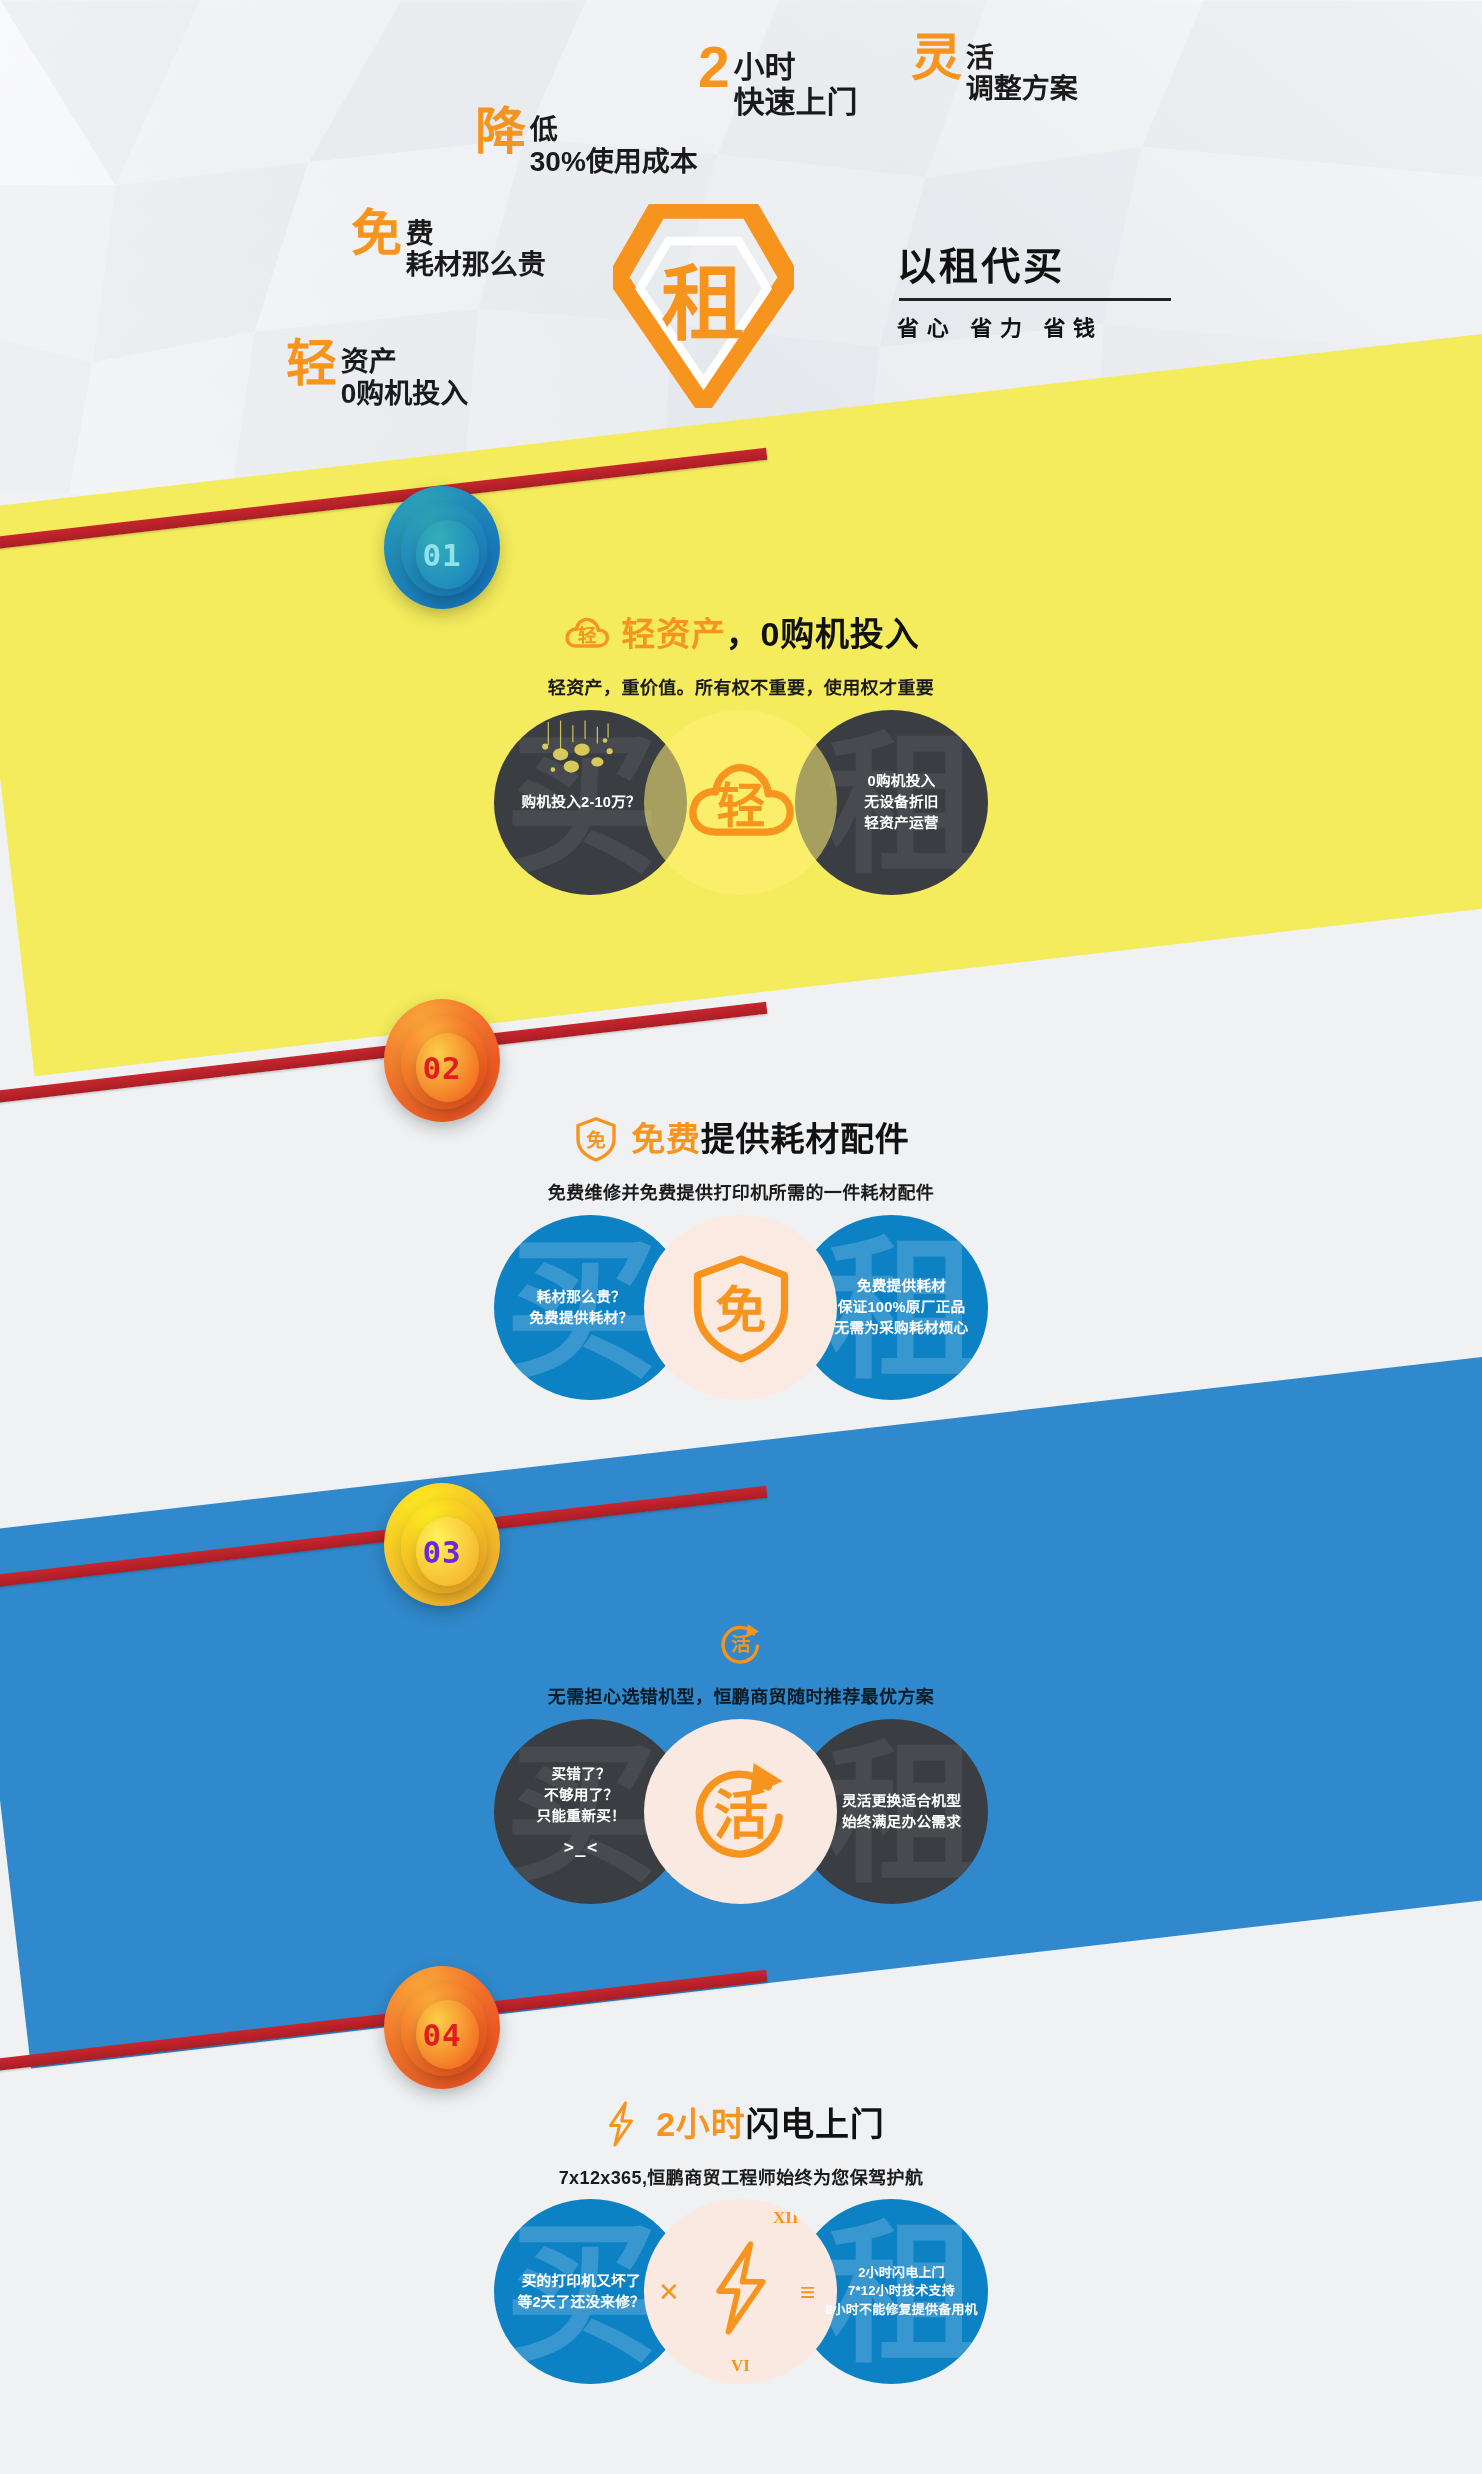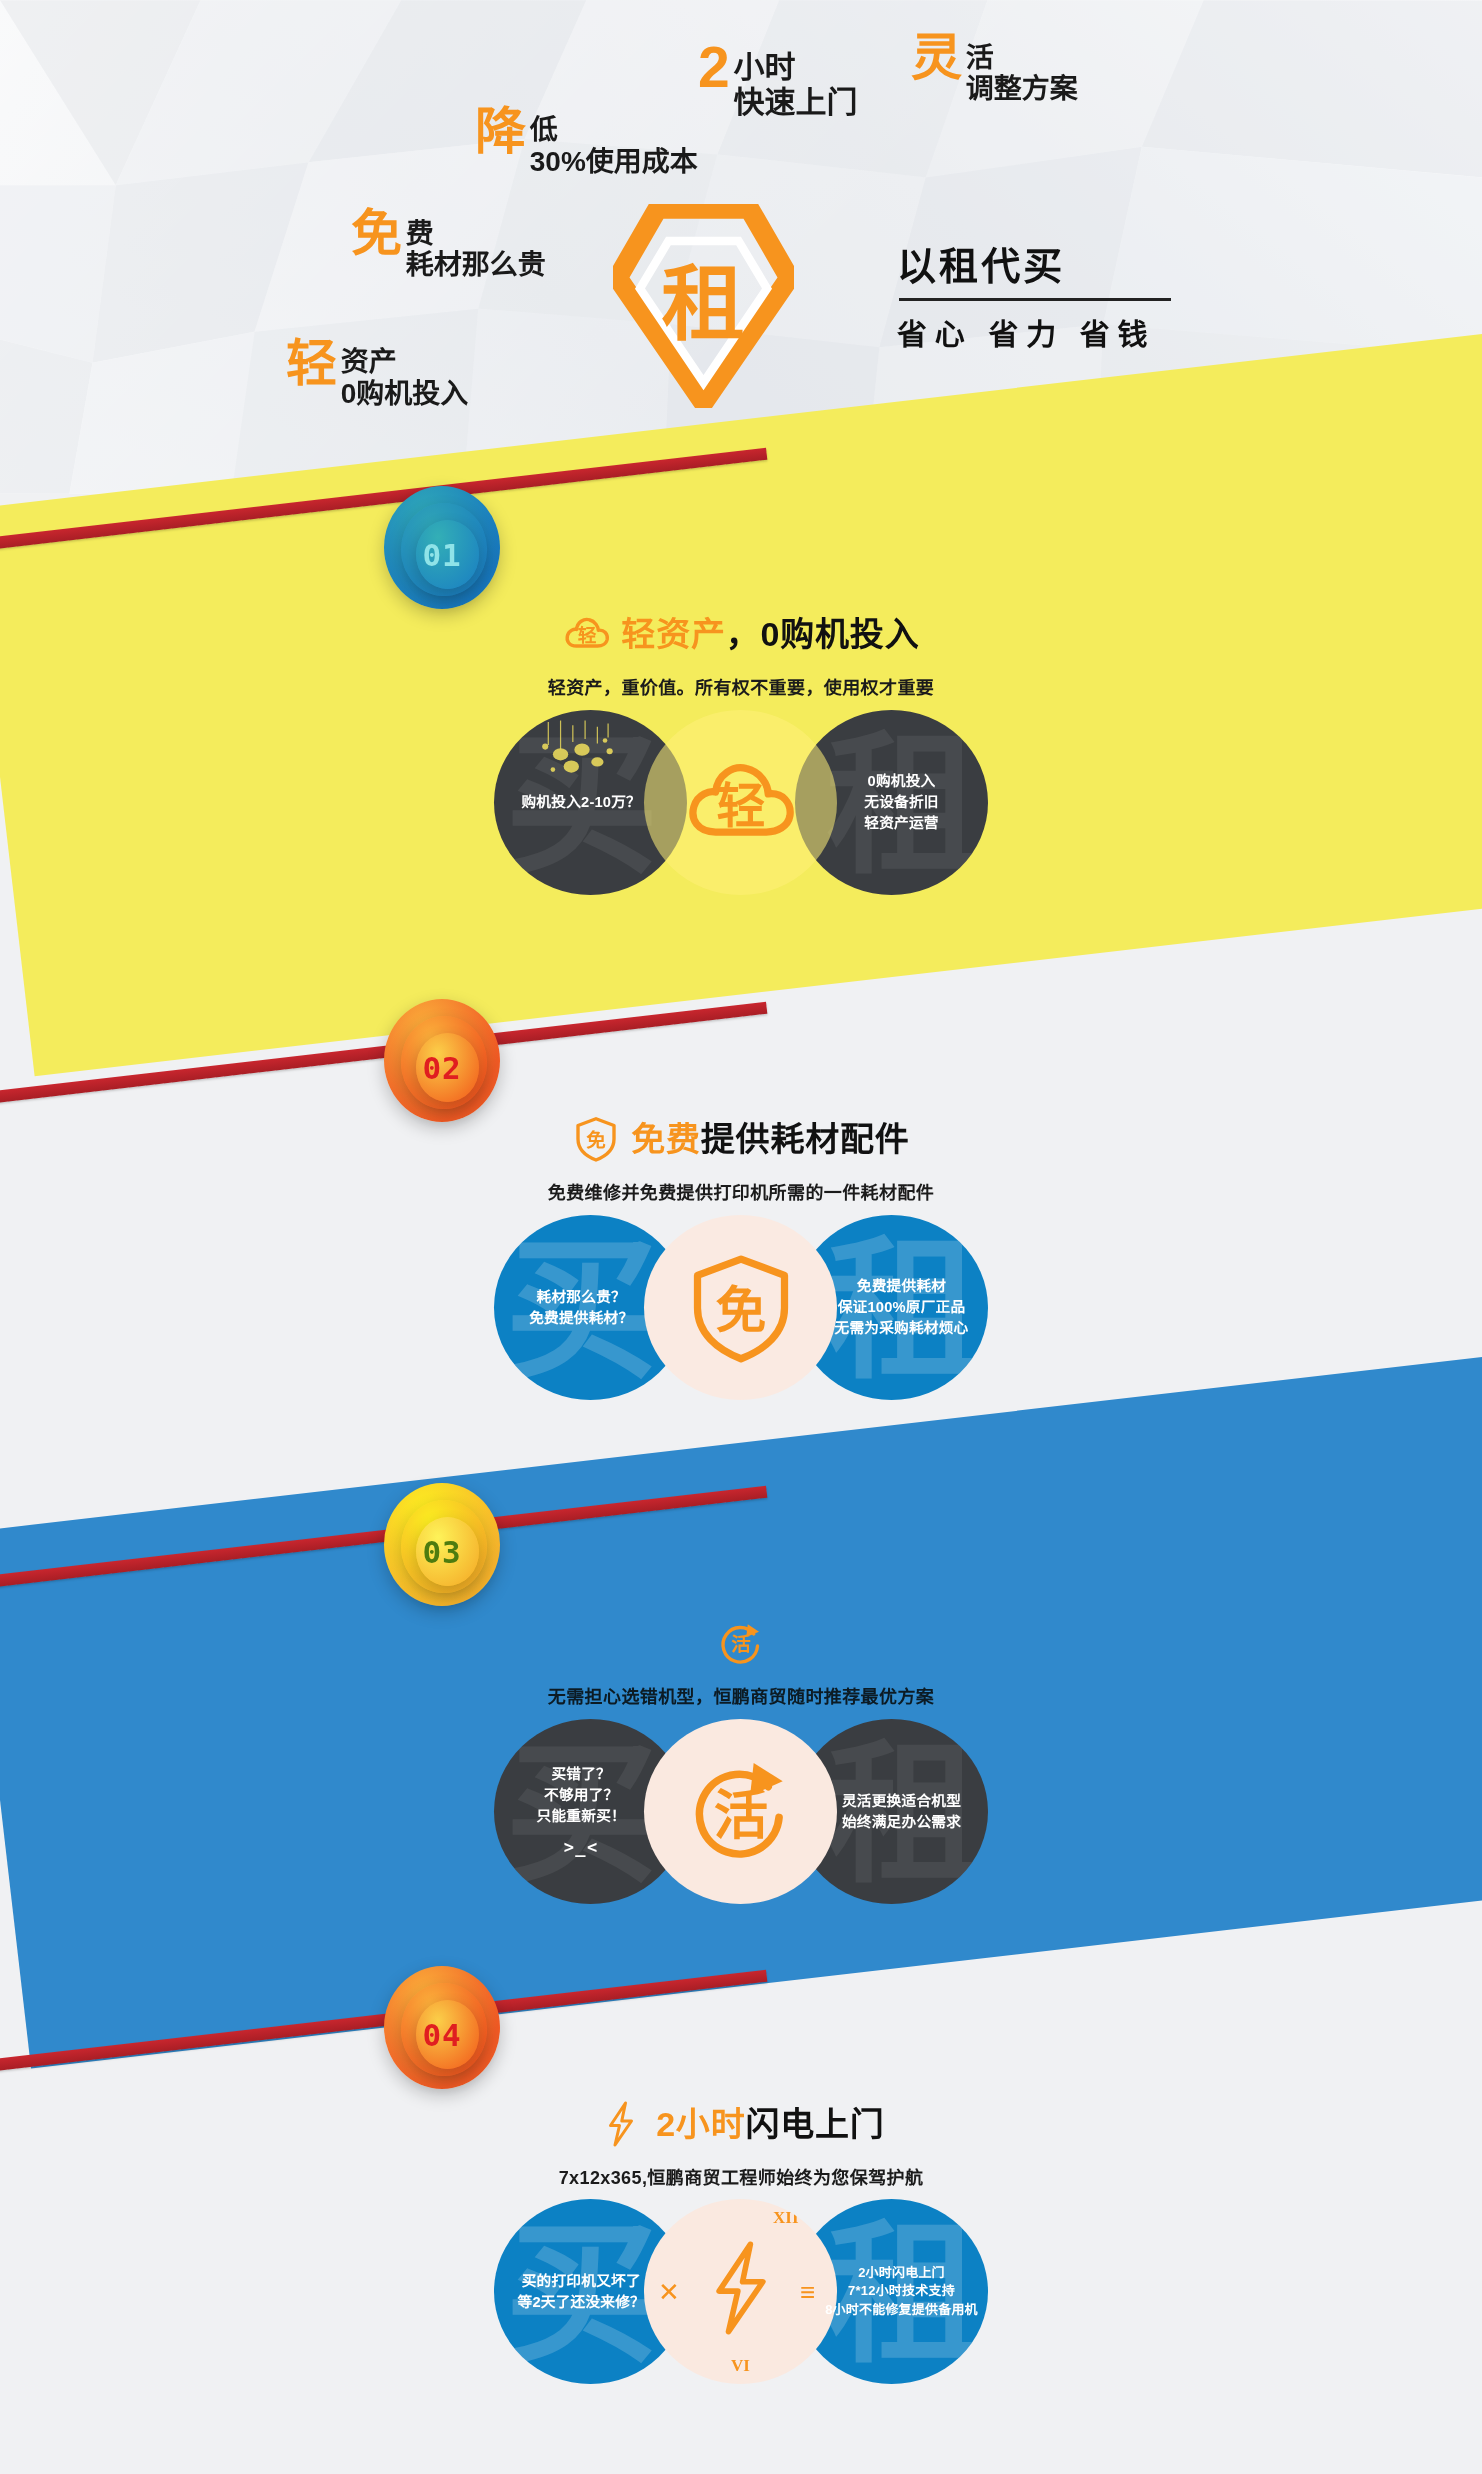--- a/index.html
+++ b/index.html
@@ -49,21 +49,21 @@
 
   #kw-light { left:286px; top:340px; }
   #kw-light .big { font-size:51px; }
   #kw-light .small { font-size:28px; margin-top:6.2px; }
 
   
   .logo-mark { position:absolute; left:613px; top:204px; width:181px; height:204px; }
   .title-block { position:absolute; left:897px; top:247px; }
   .title-main { font-size:39px; font-weight:800; color:#111; letter-spacing:3.1px; line-height:1; }
   .title-rule { width:272px; height:2.3px; background:#222; margin:12.3px 0 9.3px 1.5px; }
-  .title-sub { font-size:30px; font-weight:800; color:#111; letter-spacing:7.7px; }
+  .title-sub { font-size:22px; font-weight:800; color:#111; letter-spacing:7.7px; }
 
   
   .band { position:absolute; left:-31px; width:1551px; }
   .band-yellow {
     top:509px; height:571px; background:#F4EC5C;
     transform:rotate(-6.6deg); transform-origin:left top;
   }
   .band-blue {
     top:1532px; height:540px; background:#3089CC;
     transform:rotate(-6.6deg); transform-origin:left top;
@@ -340,21 +340,21 @@
           <div>无需为采购耗材烦心</div>
         </div>
       </div>
     </div>
   </div>
 
   <div class="badge" style="left:384px; top:1483px;">
     <div class="ring r1" style="background:radial-gradient(ellipse at 35% 25%, #FCEE21 0%, #F7B42C 75%);"></div>
     <div class="ring r2" style="background:radial-gradient(ellipse at 35% 25%, #FCEE21 0%, #F5AE26 80%);"></div>
     <div class="ring r3" style="background:radial-gradient(ellipse at 35% 30%, #FFF45C 0%, #F6B02A 88%);"></div>
-    <div class="num" style="color:#4d7c0f;">03</div>
+    <div class="num" style="color:#6d28d9;">03</div>
   </div>
 
   <div class="sec-head" style="top:1619px;">
     <div class="sec-title">
       <svg class="sec-icon" viewBox="0 0 64 64">
         <path d="M49 20 A23 23 0 1 0 54 36" fill="none" stroke="#F7941E" stroke-width="4.5" stroke-linecap="round"></path>
         <polygon points="41,7 56,17 39,24" fill="#F7941E"></polygon>
         <text x="32" y="43" font-family="'Liberation Sans',sans-serif" font-size="26" font-weight="900" fill="#F7941E" text-anchor="middle">活</text>
       </svg>
     </div>

